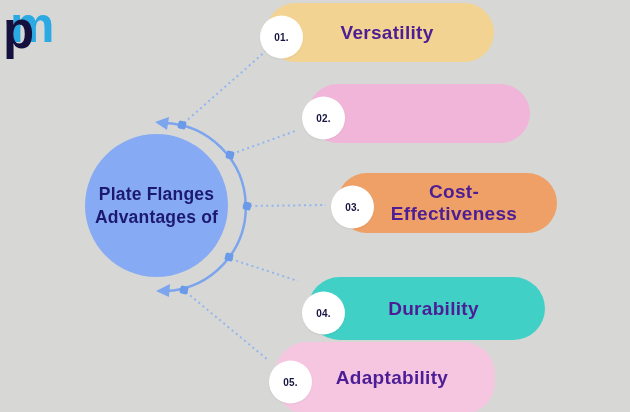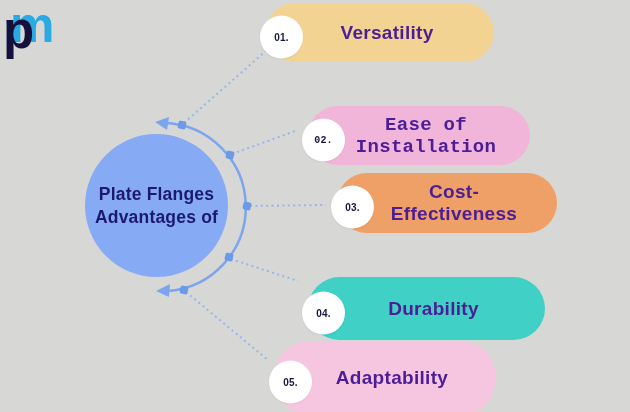--- a/index.html
+++ b/index.html
@@ -47,21 +47,21 @@
   .pill .label .l:empty{display:none;}
   .pill .label .l{display:block;}
   .num-badge{
     position:absolute;left:-6px;top:50%;transform:translateY(calc(-50% + 4px));
     width:43px;height:43px;border-radius:50%;background:#ffffff;
     display:flex;align-items:center;justify-content:center;
     color:#15153f;font-weight:700;font-size:10px;letter-spacing:.2px;
     box-shadow:0 1px 2px rgba(0,0,0,.06);
   }
   #pill-1{left:266px;top:3px;width:228px;}
-  #pill-2{left:308px;top:106px;width:222px;font-family:Liberation Mono, monospace;}
+  #pill-2{left:308px;top:84px;width:222px;}
   #pill-3{left:337px;top:173px;width:220px;height:60px;justify-content:center;}
   #pill-4{left:308px;top:277px;width:237px;height:63px;}
   #pill-5{left:275px;top:342px;width:220px;height:72px;}
 </style>
 </head>
 <body>
 
 <div class="stage">
 
   <svg class="connectors" width="630" height="412" viewBox="0 0 630 412">
@@ -101,24 +101,20 @@
     <div class="label">
       <span class="l">Versatility</span>
 
     </div>
   </div>
 
   <div class="pill" id="pill-2" style="background-color: rgb(241, 181, 218);">
     <div class="num-badge">
       <span>02.</span>
     </div>
-    <div class="label">
-      <span class="l">Ease of</span>
-      <span class="l">Installation</span>
-    </div>
   </div>
 
   <div class="pill" id="pill-3" style="background-color: rgb(239, 160, 102);">
     <div class="num-badge">
       <span>03.</span>
     </div>
     <div class="label">
       <span class="l">Cost-</span>
       <span class="l">Effectiveness</span>
     </div>

